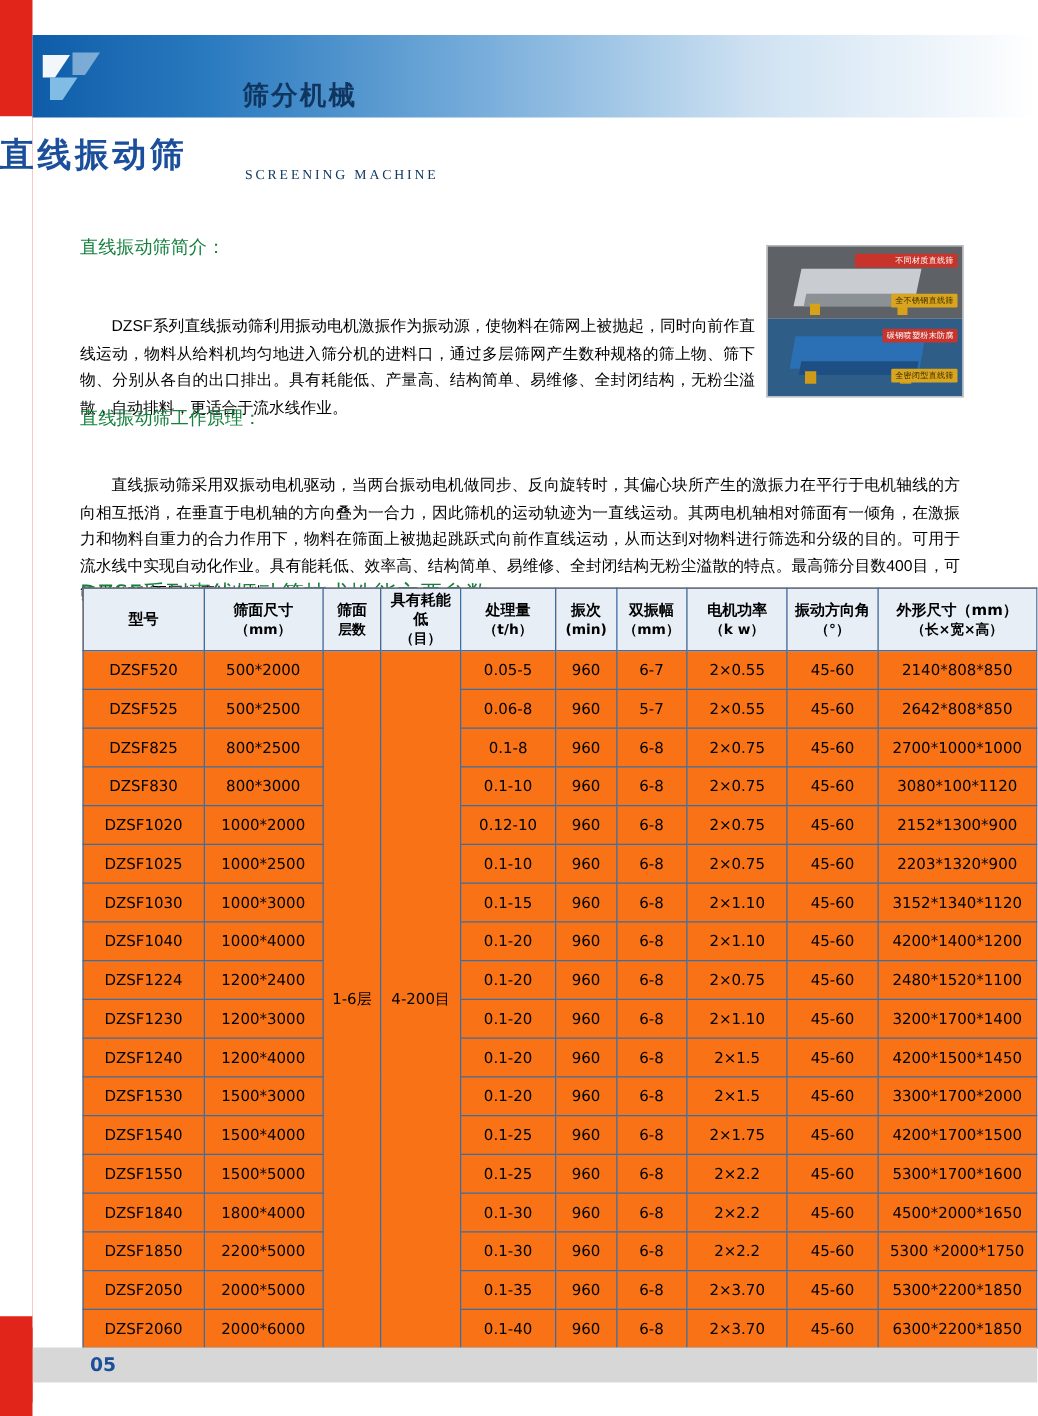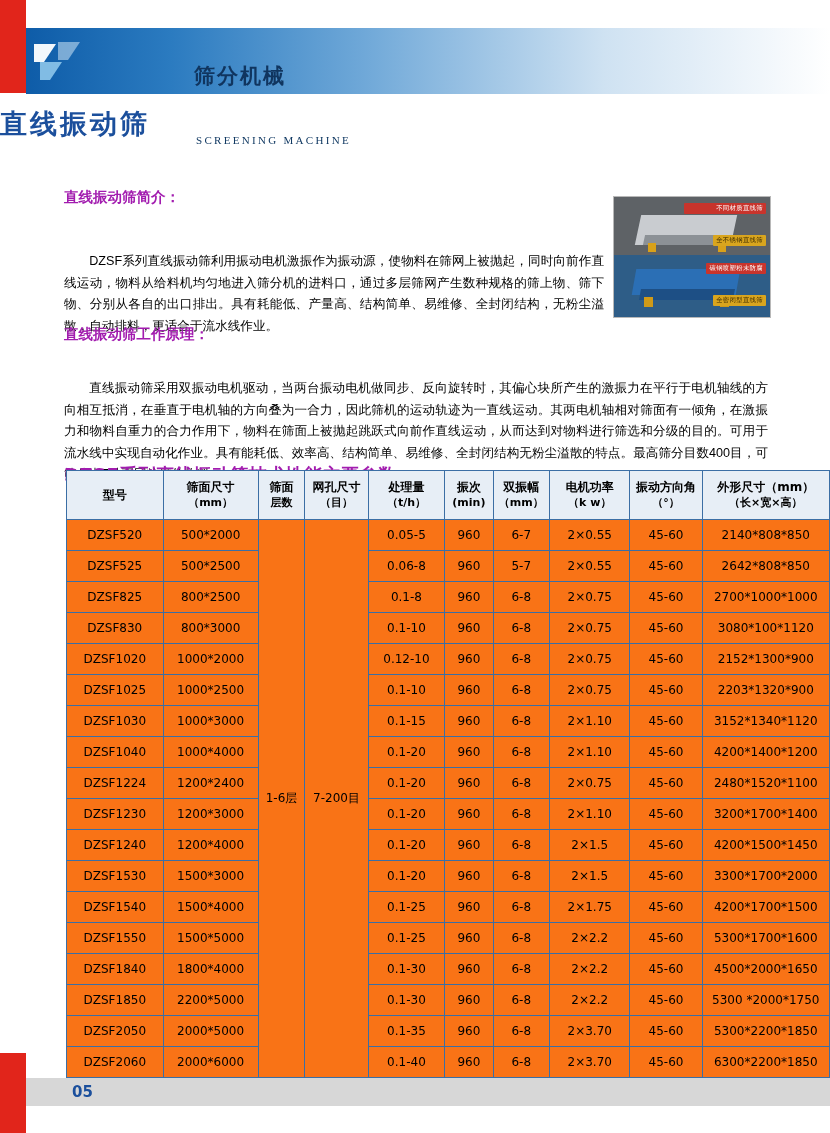--- a/index.html
+++ b/index.html
@@ -38,21 +38,21 @@
     font-family:Liberation Serif, serif;
     margin-top:44px;
   }
   
   .page-title{
     position:absolute;left:0;top:106px;width:830px;
     font-size:27px;font-weight:bold;color:#1b4f9c;letter-spacing:3px;
     font-family:"DejaVu Sans","Liberation Sans",sans-serif;
   }
   .section-heading{
-    position:absolute;font-size:14.5px;font-weight:bold;color:#a21caf;
+    position:absolute;font-size:14.5px;font-weight:normal;color:#15803d;
     font-family:"DejaVu Sans","Liberation Sans",sans-serif;
   }
   #h1{left:64px;top:188px;}
   #h2{left:64px;top:325px;}
   #h3{left:64px;top:463px;font-size:18px;letter-spacing:.5px;}
   .para{
     position:absolute;font-size:12.6px;line-height:21.5px;color:#000;
     text-align:justify;text-indent:2em;
     font-family:Liberation Sans, sans-serif;
     margin-top:36px;
@@ -180,21 +180,21 @@
       </th>
       <th class="c-size">
         <span>筛面尺寸</span>
         <span class="u">（mm）</span>
       </th>
       <th class="c-layers">
         <span>筛面</span>
         <span class="u">层数</span>
       </th>
       <th class="c-mesh">
-        <span>网孔尺寸</span>
+        <span>具有耗能低</span>
         <span class="u">（目）</span>
       </th>
       <th class="c-cap">
         <span>处理量</span>
         <span class="u">（t/h）</span>
       </th>
       <th class="c-freq">
         <span>振次</span>
         <span class="u">(min)</span>
       </th>
@@ -214,21 +214,21 @@
         <span>外形尺寸（mm）</span>
         <span class="u">（长×宽×高）</span>
       </th>
     </tr>
   </thead>
   <tbody>
       <tr>
         <td class="c-model">DZSF520</td>
         <td class="c-size">500*2000</td>
         <td class="c-layers vmerge" rowspan="18">1-6层</td>
-        <td class="c-mesh vmerge" rowspan="18">7-200目</td>
+        <td class="c-mesh vmerge" rowspan="18">4-200目</td>
         <td class="c-cap">0.05-5</td>
         <td class="c-freq">960</td>
         <td class="c-amp">6-7</td>
         <td class="c-power">2×0.55</td>
         <td class="c-angle">45-60</td>
         <td class="c-dim">2140*808*850</td>
       </tr>
       <tr>
         <td class="c-model">DZSF525</td>
         <td class="c-size">500*2500</td>

